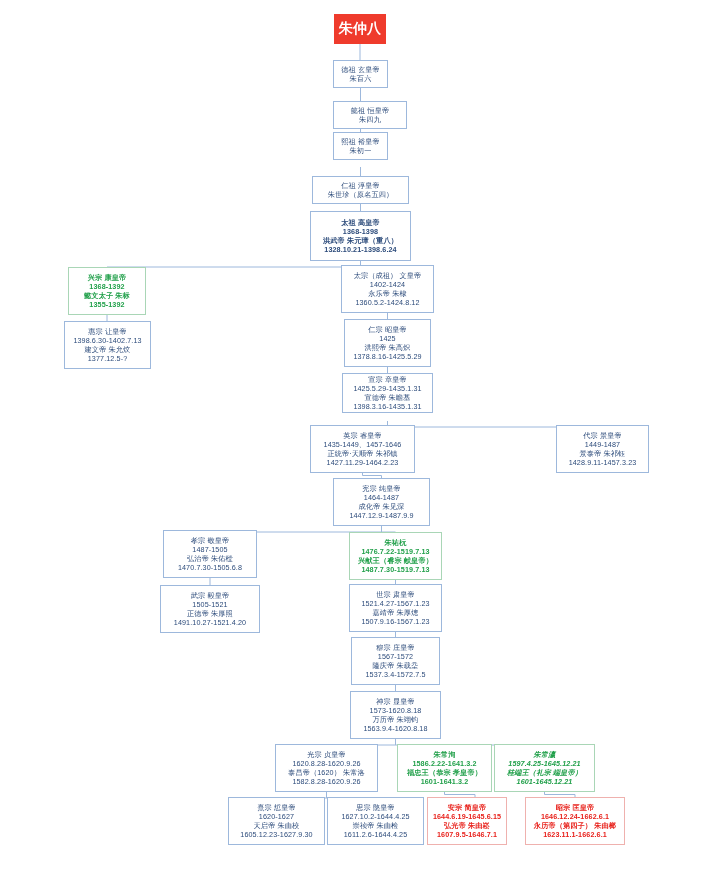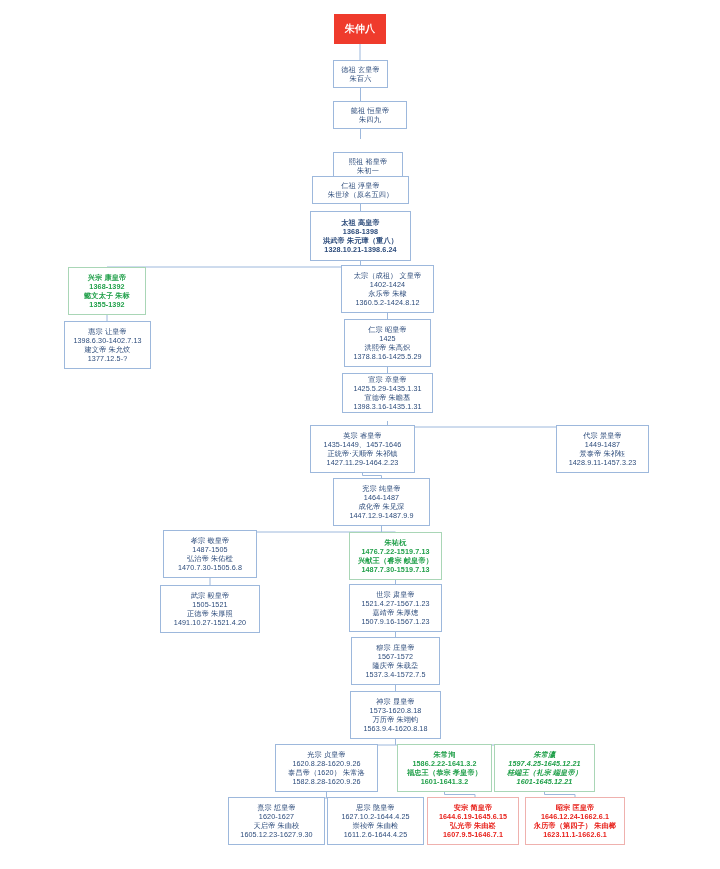--- a/index.html
+++ b/index.html
@@ -43,21 +43,21 @@
     letter-spacing: 0.1px;
   }
   .node.blue { color: #2b4a7a; border-color: #9db8dc; }
   .node.green { color: #21a04a; border-color: #a9d6b6; }
   .node.red-node { color: #e8211b; border-color: #efb1ae; }
   .node.root {
     background: #ef3b2c;
     border-color: #ef3b2c;
     color: #ffffff;
   }
-  .node.root .ln { font-size: 10px; font-weight: bold; }
+  .node.root .ln { font-size: 14px; font-weight: bold; }
   .node.bold .ln { font-weight: bold; }
   .node.green .ln { font-weight: bold; }
   .node.red-node .ln { font-weight: bold; }
 </style>
 </head>
 <body>
 
 <div id="canvas">
   <svg class="links" id="link-layer">
       <path d="M360 44 L360 60" fill="none" stroke="#9db8dc" stroke-width="1"></path>
@@ -102,21 +102,21 @@
         <span class="ln">朱仲八</span>
       </div>
       <div class="node blue" id="n1" style="left: 333px; top: 60px; width: 55px; height: 28px;">
         <span class="ln">德祖 玄皇帝</span>
         <span class="ln">朱百六</span>
       </div>
       <div class="node blue" id="n2" style="left: 333px; top: 101px; width: 74px; height: 28px;">
         <span class="ln">懿祖 恒皇帝</span>
         <span class="ln">朱四九</span>
       </div>
-      <div class="node blue" id="n3" style="left: 333px; top: 152px; width: 70px; height: 28px;">
+      <div class="node blue" id="n3" style="left: 333px; top: 132px; width: 55px; height: 28px;">
         <span class="ln">熙祖 裕皇帝</span>
         <span class="ln">朱初一</span>
       </div>
       <div class="node blue" id="n4" style="left: 312px; top: 176px; width: 97px; height: 28px;">
         <span class="ln">仁祖 淳皇帝</span>
         <span class="ln">朱世珍（原名五四）</span>
       </div>
       <div class="node blue bold" id="n5" style="left: 310px; top: 211px; width: 101px; height: 50px;">
         <span class="ln">太祖 高皇帝</span>
         <span class="ln">1368-1398</span>
@@ -230,21 +230,21 @@
         <span class="ln">1620-1627</span>
         <span class="ln">天启帝 朱由校</span>
         <span class="ln">1605.12.23-1627.9.30</span>
       </div>
       <div class="node blue" id="n24" style="left: 327px; top: 797px; width: 97px; height: 48px;">
         <span class="ln">思宗 愍皇帝</span>
         <span class="ln">1627.10.2-1644.4.25</span>
         <span class="ln">崇祯帝 朱由检</span>
         <span class="ln">1611.2.6-1644.4.25</span>
       </div>
-      <div class="node red-node" id="n25" style="left: 427px; top: 797px; width: 92px; height: 48px;">
+      <div class="node red-node" id="n25" style="left: 427px; top: 797px; width: 80px; height: 48px;">
         <span class="ln">安宗 简皇帝</span>
         <span class="ln">1644.6.19-1645.6.15</span>
         <span class="ln">弘光帝 朱由崧</span>
         <span class="ln">1607.9.5-1646.7.1</span>
       </div>
       <div class="node red-node" id="n26" style="left: 525px; top: 797px; width: 100px; height: 48px;">
         <span class="ln">昭宗 匡皇帝</span>
         <span class="ln">1646.12.24-1662.6.1</span>
         <span class="ln">永历帝（第四子） 朱由榔</span>
         <span class="ln">1623.11.1-1662.6.1</span>

